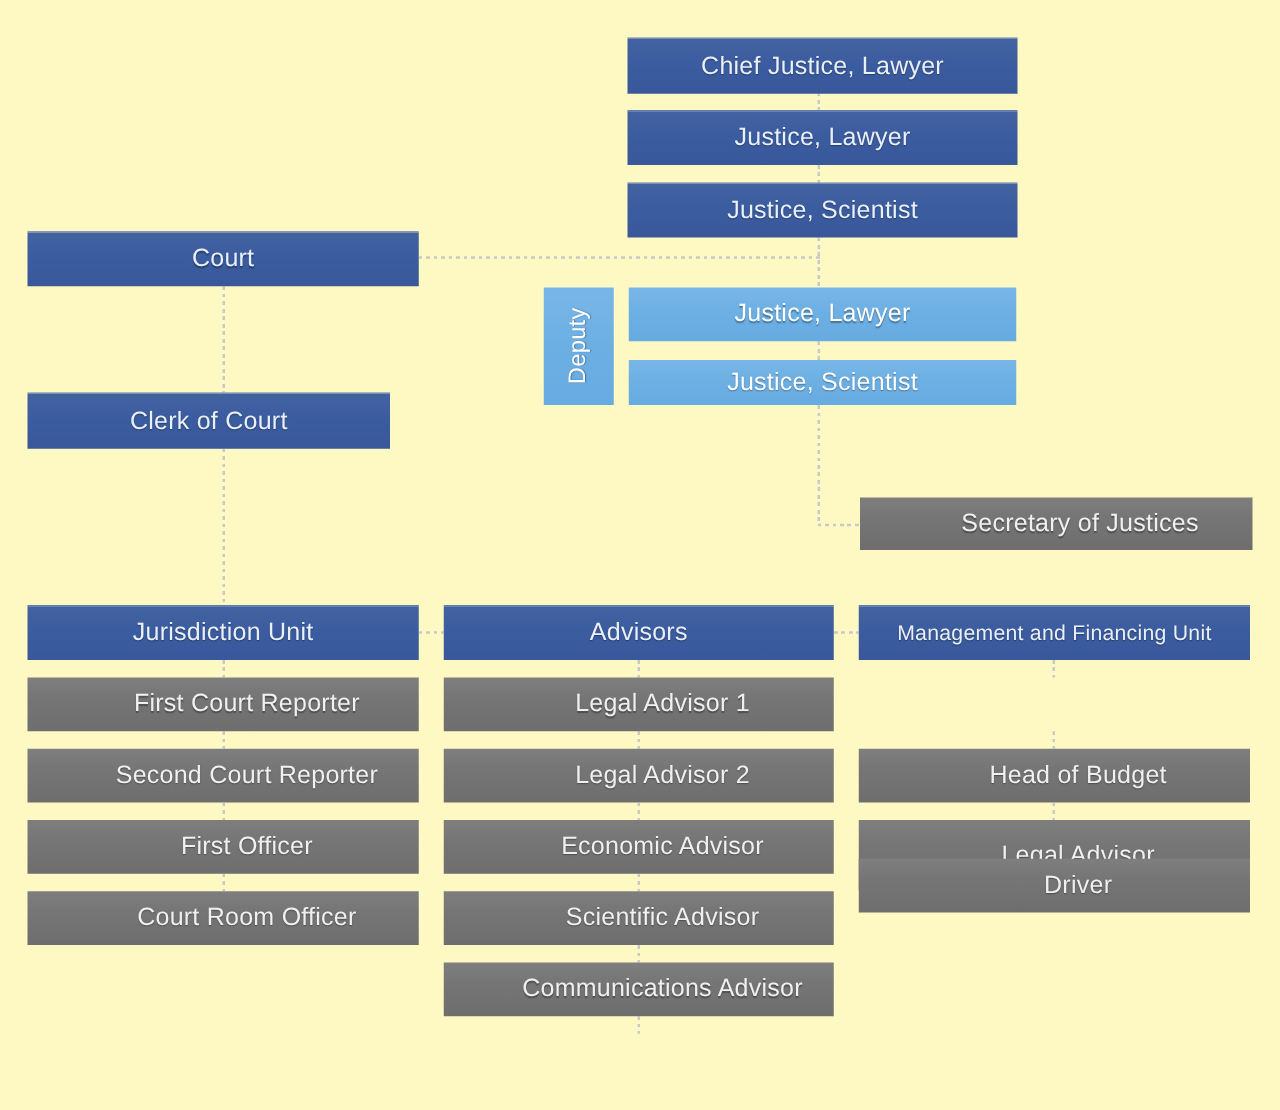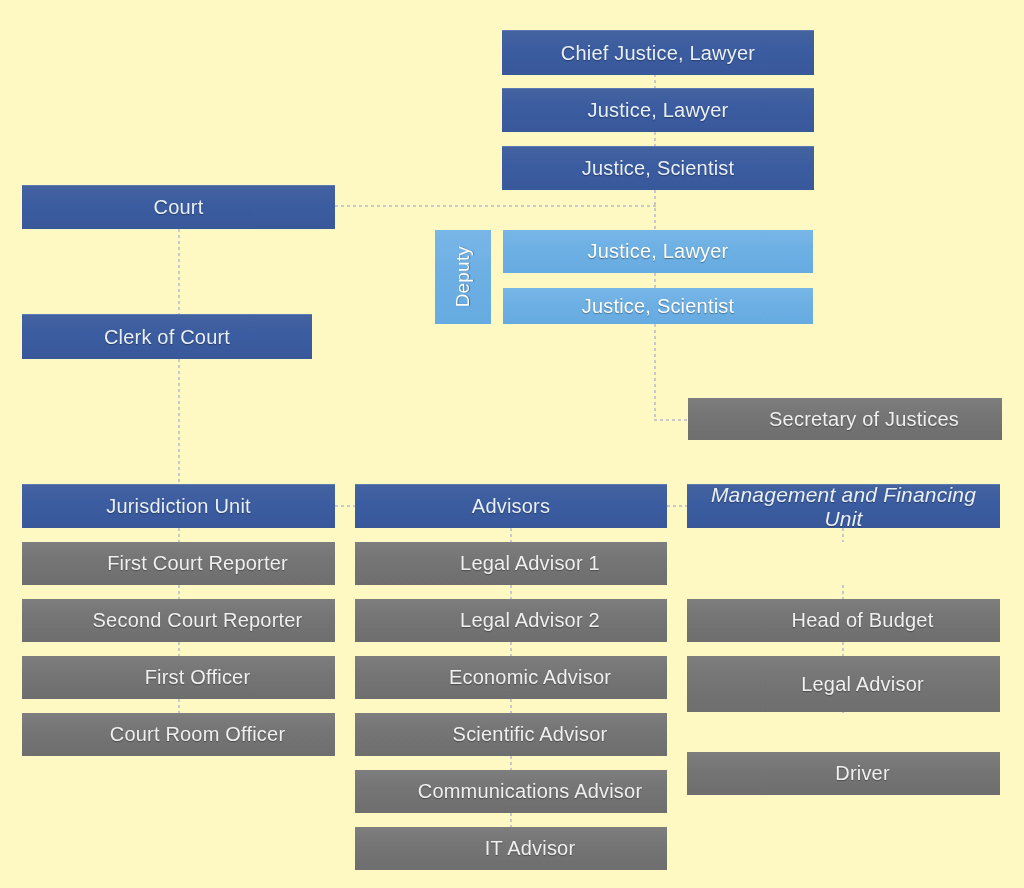--- a/index.html
+++ b/index.html
@@ -46,22 +46,21 @@
   .box-gray {
     background: linear-gradient(180deg, #7e7e7e 0%, #757575 40%, #6e6e6e 100%);
     color: #f0f0f0;
     padding-left: 44px;
   }
   .box-gray.two-line {
     font-size: 17px;
     line-height: 1.22;
   }
   .box-small {
-    font-size: 21px;
-    font-style: italic;
+    font-size: 17px;
   }
 
   
   .box-vertical span.vlabel {
     display: inline-block;
     transform: rotate(-90deg);
     white-space: nowrap;
     font-size: 19px;
   }
 
@@ -160,24 +159,23 @@
   <div class="box box-gray" style="left:355px; top:542px; width:312px; height:43px;">Legal Advisor 1</div>
 
   <div class="box box-gray" style="left:355px; top:599px; width:312px; height:43px;">Legal Advisor 2</div>
 
   <div class="box box-gray" style="left:355px; top:713px; width:312px; height:43px;">Scientific Advisor</div>
 
   <div class="box box-gray" style="left:355px; top:656px; width:312px; height:43px;">Economic Advisor</div>
 
   <div class="box box-gray" style="left:355px; top:770px; width:312px; height:43px;">Communications Advisor</div>
 
-  <div class="box box-gray" style="left:355px; top:827px; width:312px; height:43px;">IT Advisor</div>
 
   <div class="box box-blue box-small" style="left:687px; top:484px; width:313px; height:44px;">Management and Financing Unit</div>
 
 
   <div class="box box-gray" style="left:687px; top:599px; width:313px; height:43px;">Head of Budget</div>
 
   <div class="box box-gray" style="left:687px; top:656px; width:313px; height:56px;">Legal Advisor</div>
 
-  <div class="box box-gray" style="left:687px; top:752px; width:313px; height:43px;">Driver</div>
+  <div class="box box-gray" style="left:687px; top:687px; width:313px; height:43px;">Driver</div>
 
 </div>
 
 </body></html>

